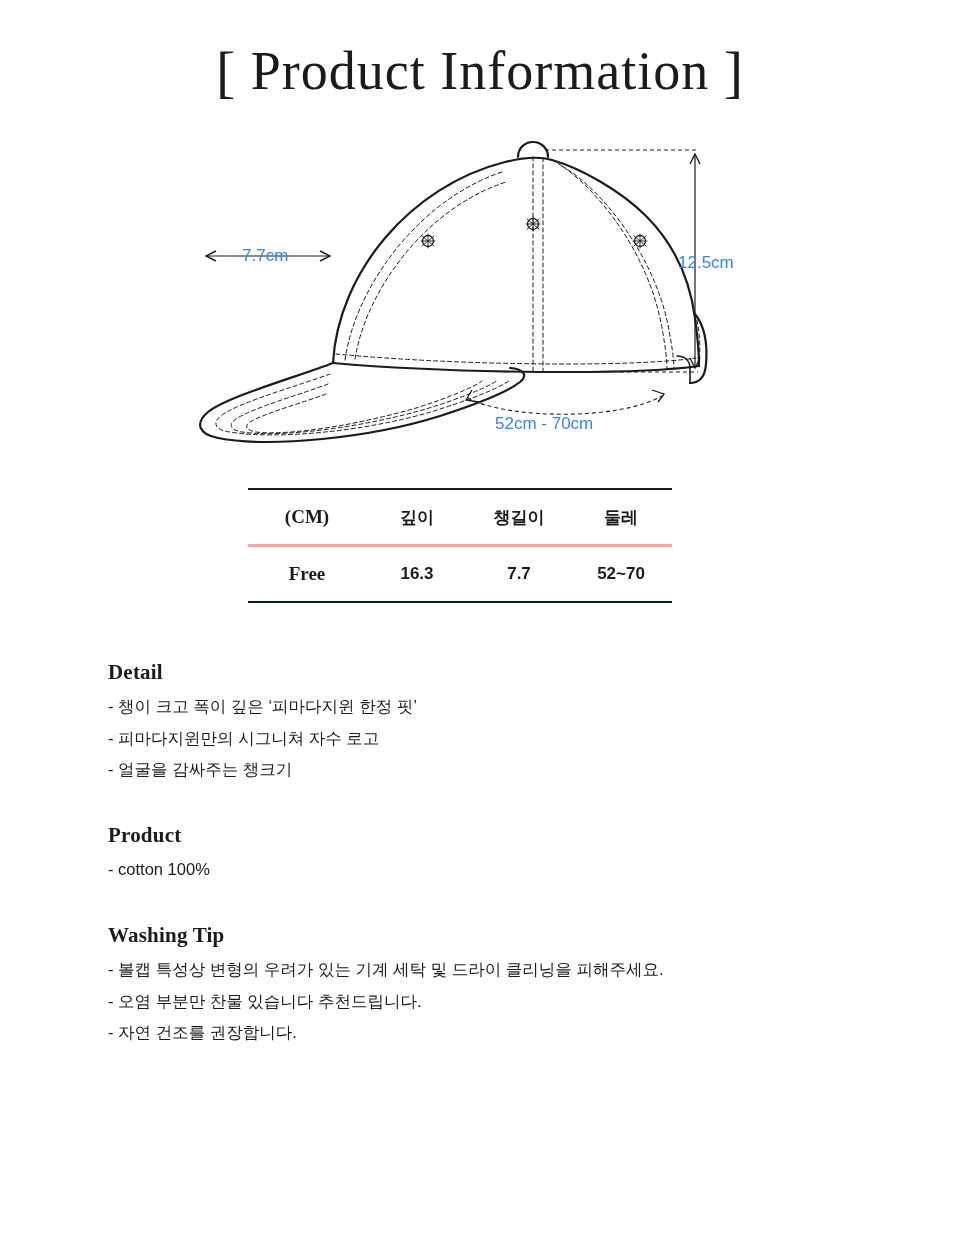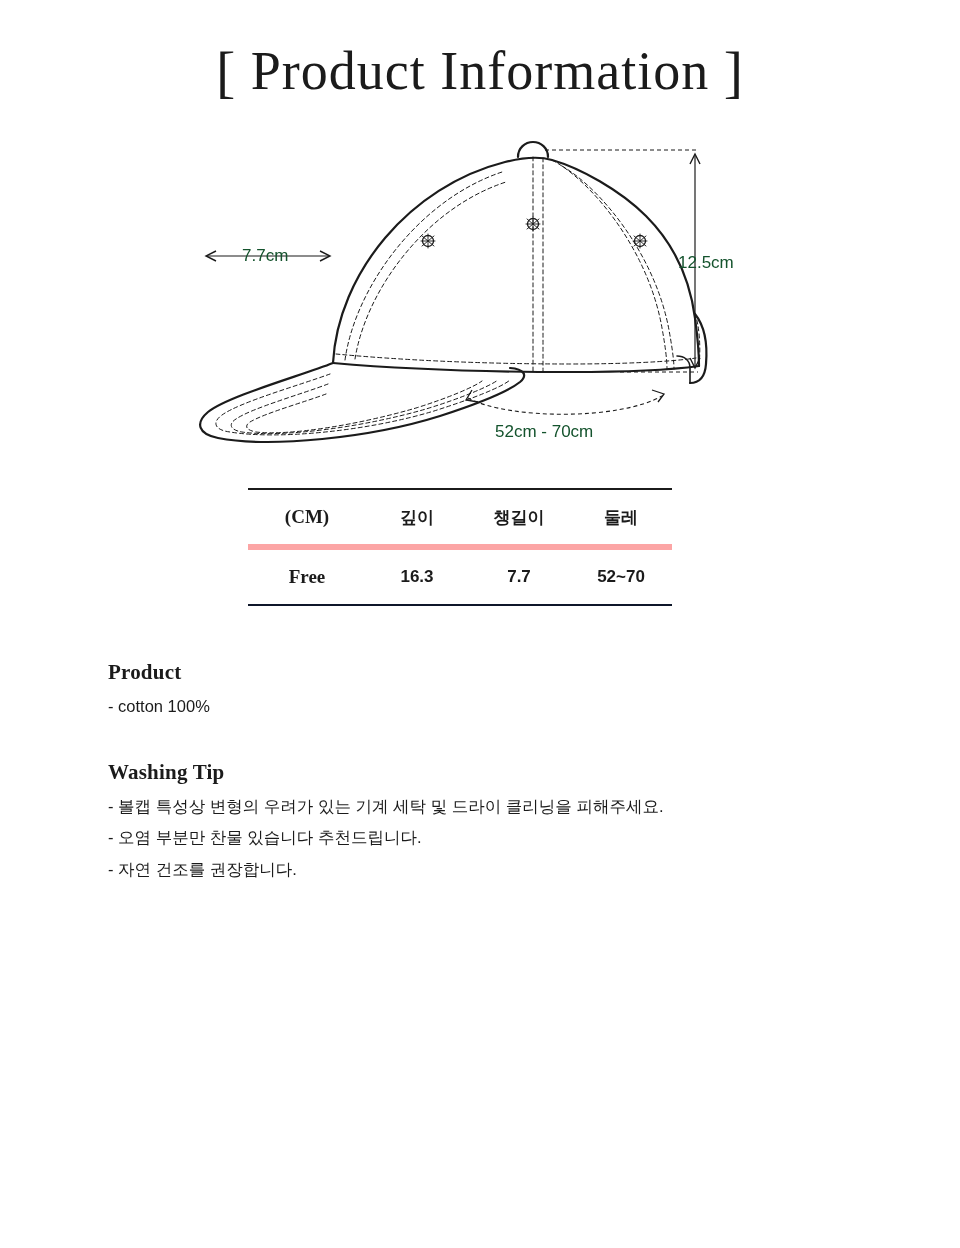--- a/index.html
+++ b/index.html
@@ -47,45 +47,45 @@
     left: 150px;
     width: 660px;
     height: 330px;
   }
   .diagram svg { display: block; }
 
   .dim-label {
     position: absolute;
     font-family: "Liberation Sans", sans-serif;
     font-size: 17px;
-    color: #14532d;
+    color: #3b82f6;
     white-space: nowrap;
   }
   #label-brim  { left: 92px;  top: 118px; }
   #label-depth { left: 528px; top: 125px; }
-  #label-circ  { left: 345px; top: 294px; text-align: right; }
+  #label-circ  { left: 345px; top: 286px; text-align: right; }
 
   
   .spec-table {
     position: absolute;
     top: 488px;
     left: 248px;
     width: 424px;
     border-collapse: collapse;
   }
   .spec-table th, .spec-table td {
     text-align: center;
     font-size: 17px;
     font-weight: bold;
     padding: 0;
     height: 54px;
     vertical-align: middle;
     color: #1b1b1b;
   }
-  .spec-table thead tr { border-top: 2px solid #1b1b1b; border-bottom: 6px solid #fca5a5; }
+  .spec-table thead tr { border-top: 2px solid #1b1b1b; border-bottom: 3px solid #fca5a5; }
   .spec-table tbody tr { border-bottom: 2px solid #0f172a; }
   .spec-table .serif {
     font-family: "Liberation Serif", serif;
     font-size: 19px;
     font-weight: bold;
   }
   .spec-table col.c1 { width: 118px; }
   .spec-table col.c2 { width: 102px; }
   .spec-table col.c3 { width: 102px; }
   .spec-table col.c4 { width: 102px; }
@@ -215,20 +215,26 @@
         <td class="serif">Free</td>
         <td>16.3</td>
         <td>7.7</td>
         <td>52~70</td>
       </tr>
     </tbody>
   </table>
 
   <div class="sections">
 
+    <div class="section" id="section-detail">
+      <h3>Detail</h3>
+      <p>- 챙이 크고 폭이 깊은 ‘피마다지윈 한정 핏’</p>
+      <p>- 피마다지윈만의 시그니쳐 자수 로고</p>
+      <p>- 얼굴을 감싸주는 챙크기</p>
+    </div>
 
     <div class="section" id="section-material">
       <h3>Product</h3>
       <p>- cotton 100%</p>
     </div>
 
     <div class="section" id="section-washing">
       <h3>Washing Tip</h3>
       <p>- 볼캡 특성상 변형의 우려가 있는 기계 세탁 및 드라이 클리닝을 피해주세요.</p>
       <p>- 오염 부분만 찬물 있습니다 추천드립니다.</p>

